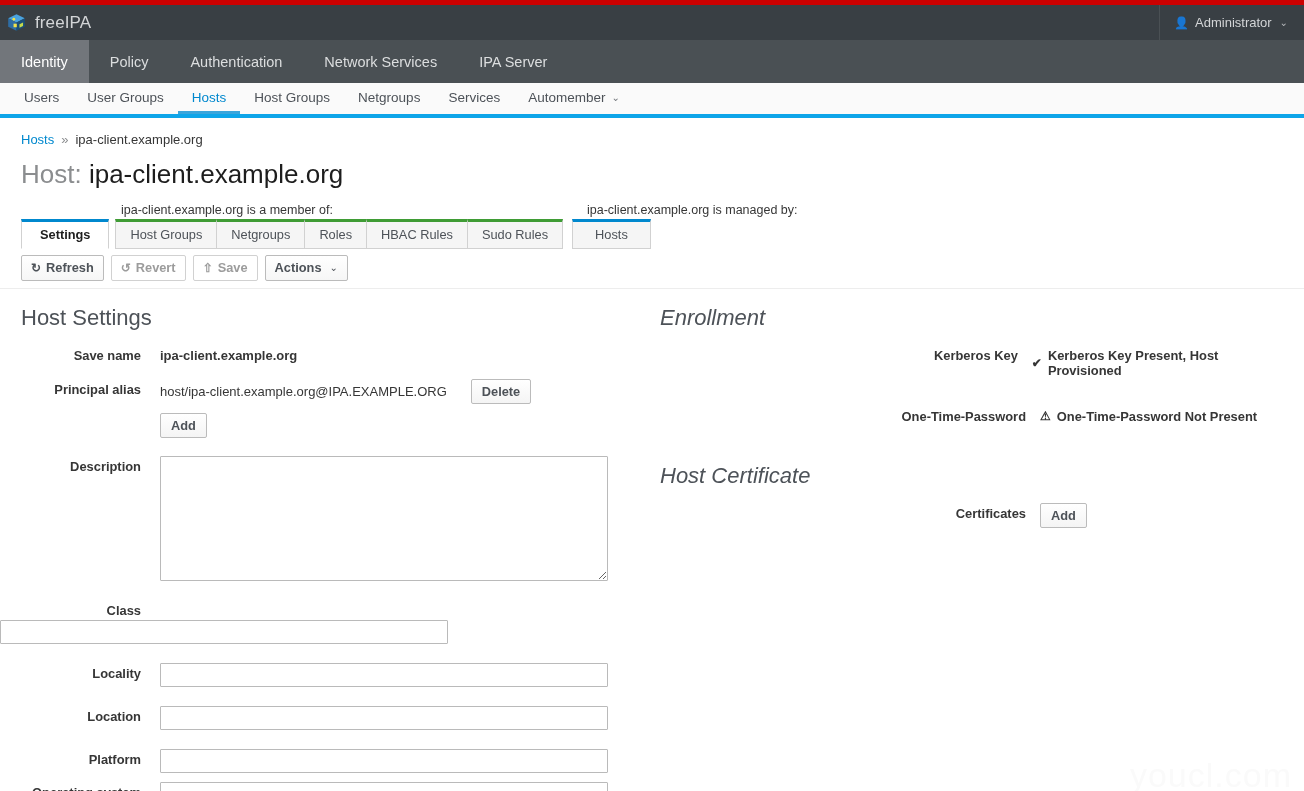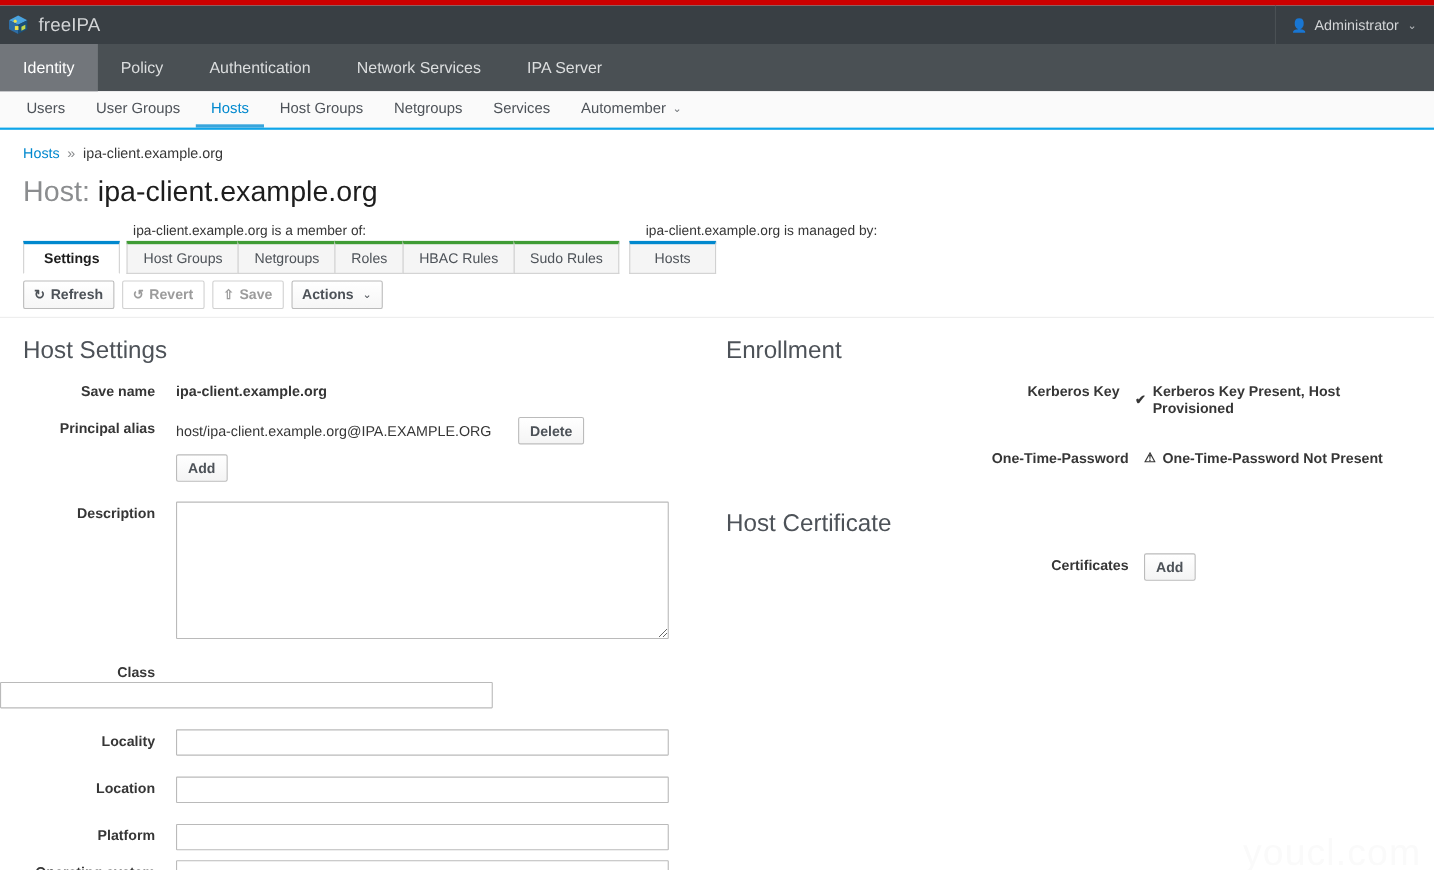--- a/index.html
+++ b/index.html
@@ -59,21 +59,21 @@
   }
   #primary-nav .pnav-item.active {
     background: #72767b;
     color: #ffffff;
   }
 
   
   #secondary-nav {
     height: 35px;
     background: #fafafa;
-    border-bottom: 2px solid #0ea5e9;
+    border-bottom: 4px solid #0ea5e9;
     display: flex;
     align-items: stretch;
     padding-left: 10px;
   }
   #secondary-nav .snav-item {
     display: flex; align-items: center;
     padding: 0 14px;
     color: #4d5258;
     font-size: 13.5px;
     cursor: pointer;
@@ -182,21 +182,21 @@
   .col { }
   .col-left { width: 650px; }
   .col-right { width: 640px; }
 
   .section-title {
     font-size: 22px;
     font-weight: 300;
     color: #4d5258;
     margin: 0 0 14px 21px;
   }
-  .col-right .section-title { margin-left: 0; padding-left: 10px; }
+  .col-right .section-title { margin-left: 0; padding-left: 10px; font-style: italic; }
 
   .form-row { display: flex; align-items: flex-start; margin-bottom: 15px; }
   .form-label {
     width: 160px;
     text-align: right;
     padding-right: 19px;
     padding-top: 3px;
     font-size: 12.9px;
     font-weight: bold;
     color: #363636;

